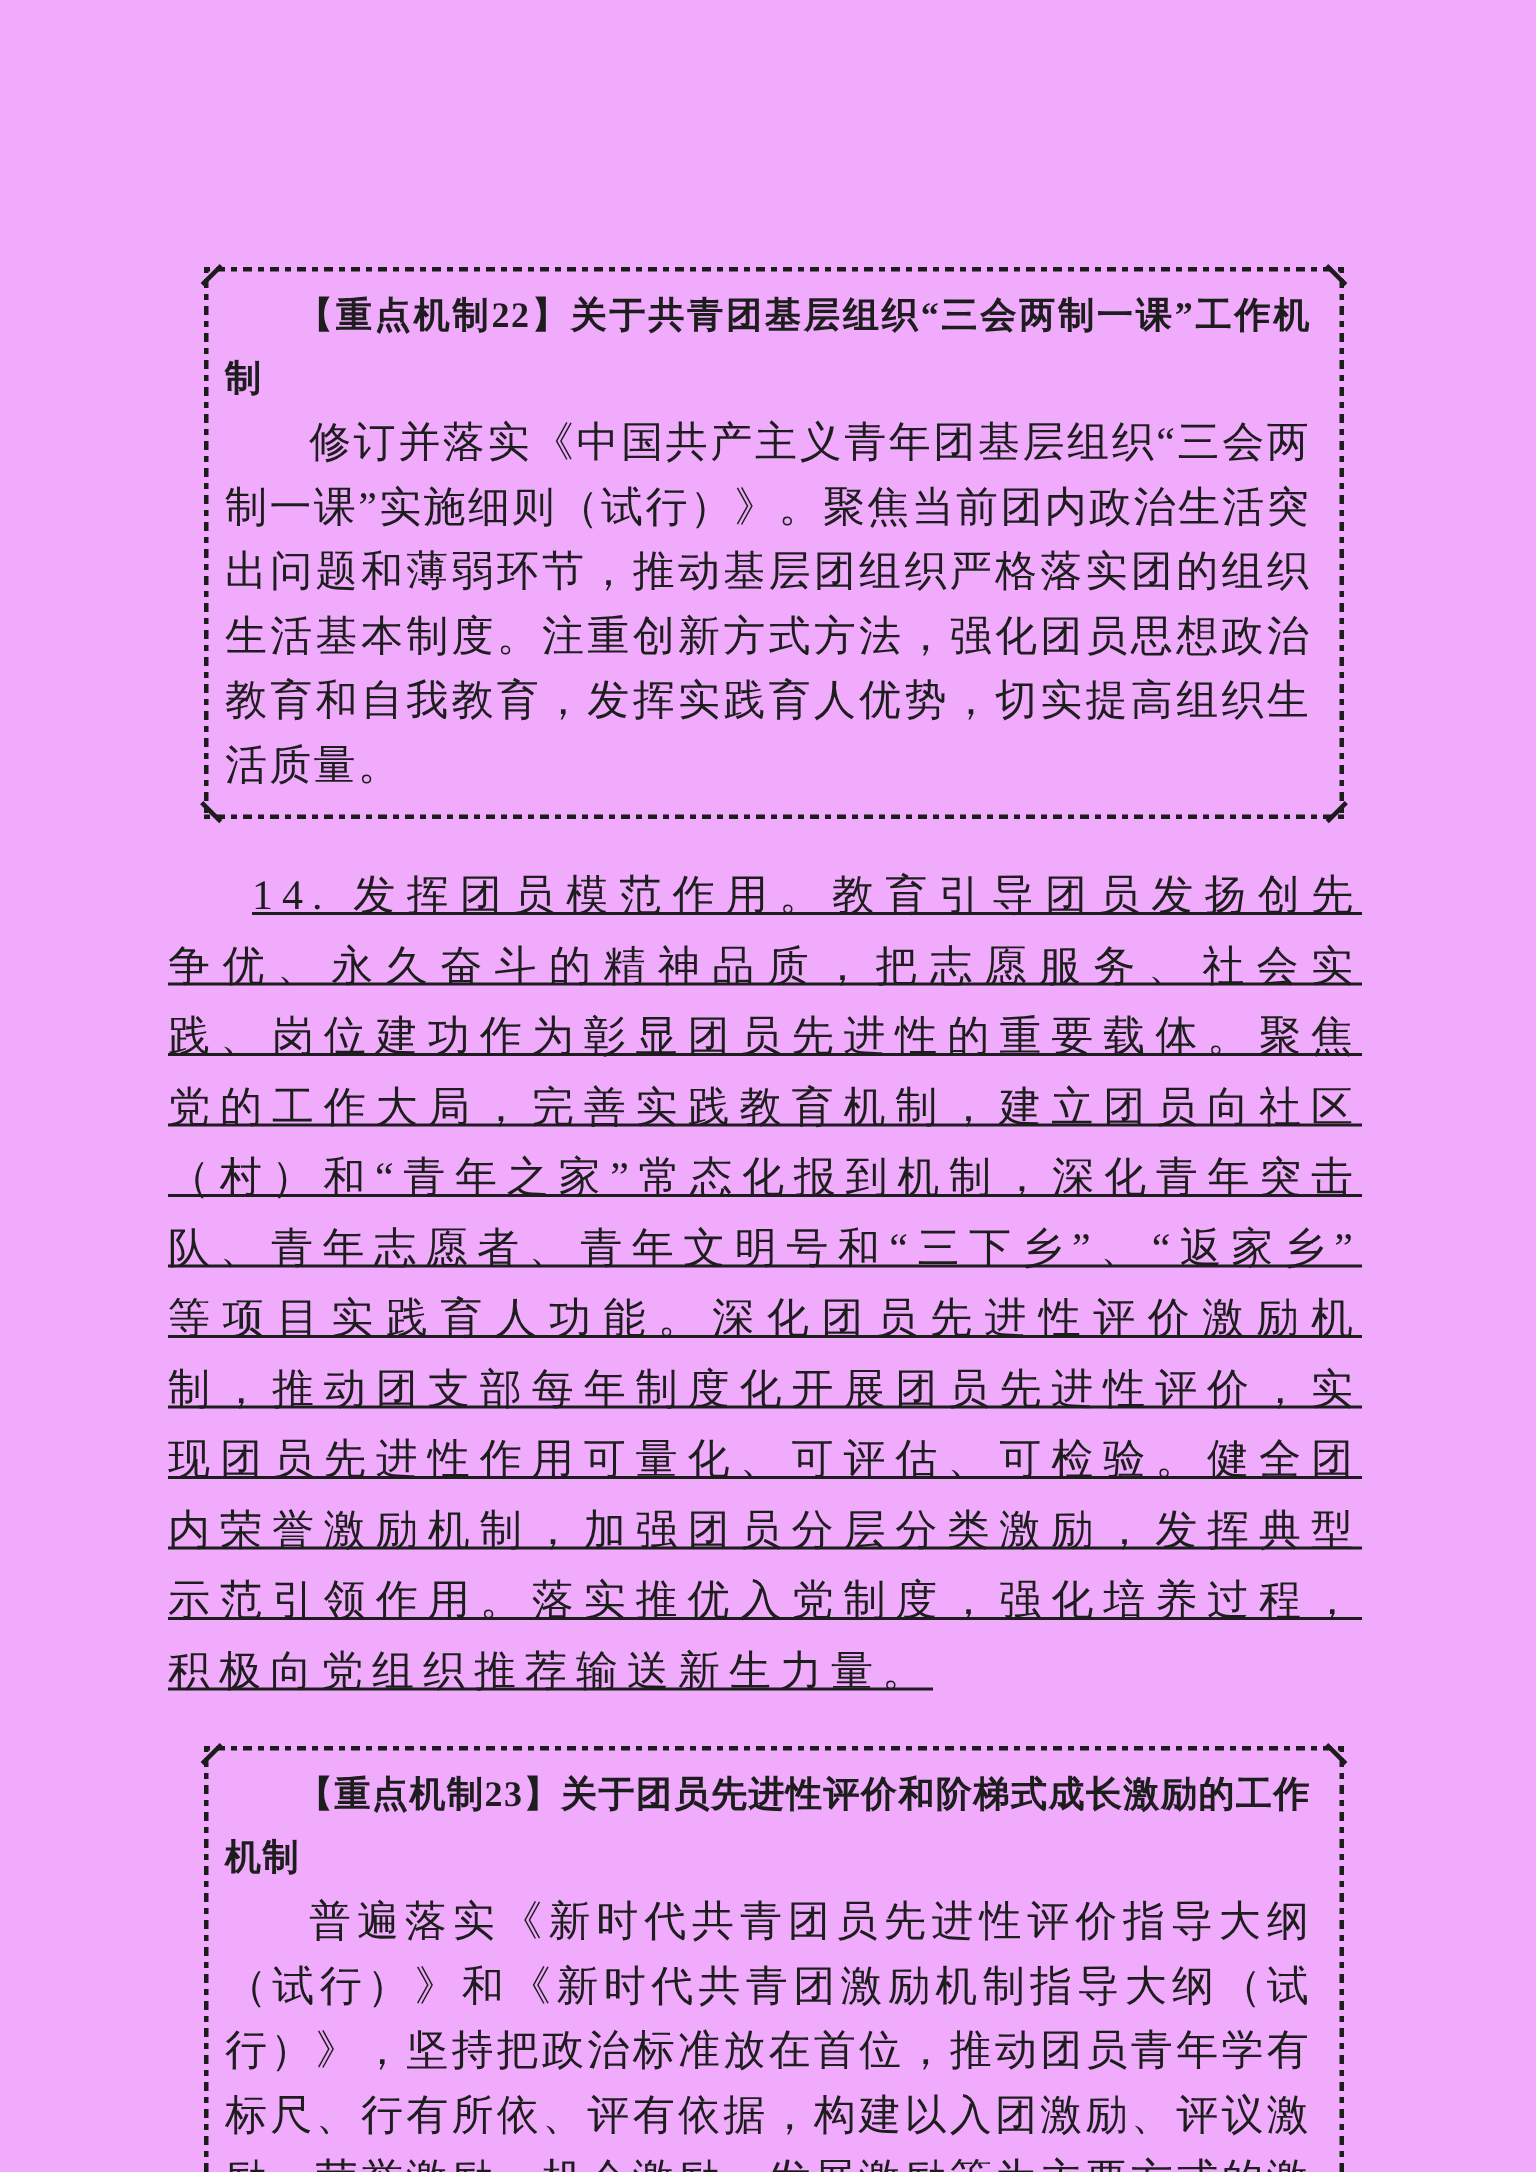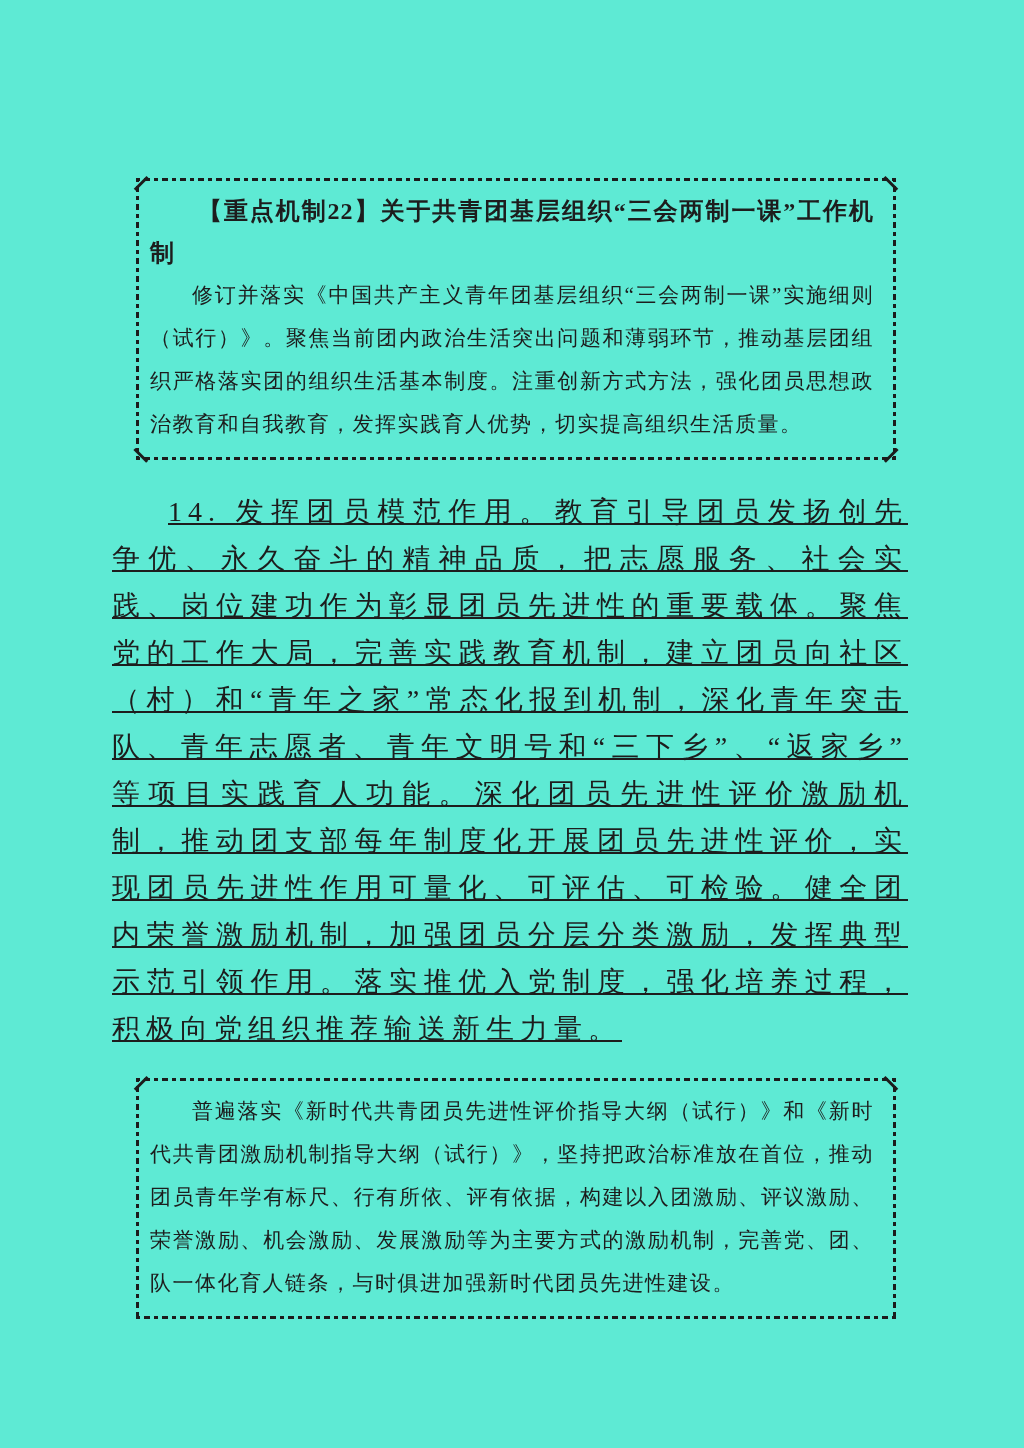--- a/index.html
+++ b/index.html
@@ -5,21 +5,21 @@
   html, body {
     margin: 0;
     padding: 0;
     background: #e8e8e8;
   }
   .page {
     position: relative;
     width: 1024px;
     height: 1448px;
     margin: 0 auto;
-    background: #5eead4;
+    background: #f0abfc;
     box-sizing: border-box;
     padding: 178px 116px 0 112px;
     font-family: "Liberation Serif", "DejaVu Serif", serif;
     color: #1d1d1d;
     overflow: hidden;
   }
   
   .mechanism-box {
     position: relative;
     box-sizing: border-box;
@@ -47,21 +47,21 @@
 
   .box-title {
     font-size: 24px;
     line-height: 42px;
     font-weight: bold;
     text-indent: 2em;
     letter-spacing: 1px;
     text-align: justify;
   }
   .box-body {
-    font-size: 21px;
+    font-size: 28px;
     line-height: 43px;
     text-indent: 2em;
     letter-spacing: 1.5px;
     text-align: justify;
     text-justify: inter-character;
   }
   .main-paragraph {
     font-size: 28px;
     line-height: 47px;
     letter-spacing: 6px;
@@ -85,16 +85,17 @@
     <div class="box-title">【重点机制22】关于共青团基层组织“三会两制一课”工作机制</div>
     <div class="box-body">修订并落实《中国共产主义青年团基层组织“三会两制一课”实施细则（试行）》。聚焦当前团内政治生活突出问题和薄弱环节，推动基层团组织严格落实团的组织生活基本制度。注重创新方式方法，强化团员思想政治教育和自我教育，发挥实践育人优势，切实提高组织生活质量。</div>
   </div>
 
   <div class="main-paragraph">14. 发挥团员模范作用。教育引导团员发扬创先争优、永久奋斗的精神品质，把志愿服务、社会实践、岗位建功作为彰显团员先进性的重要载体。聚焦党的工作大局，完善实践教育机制，建立团员向社区（村）和“青年之家”常态化报到机制，深化青年突击队、青年志愿者、青年文明号和“三下乡”、“返家乡”等项目实践育人功能。深化团员先进性评价激励机制，推动团支部每年制度化开展团员先进性评价，实现团员先进性作用可量化、可评估、可检验。健全团内荣誉激励机制，加强团员分层分类激励，发挥典型示范引领作用。落实推优入党制度，强化培养过程，积极向党组织推荐输送新生力量。</div>
 
   <div class="mechanism-box">
     <span class="corner tl"></span>
     <span class="corner tr"></span>
 
+    <div class="box-title">【重点机制23】关于团员先进性评价和阶梯式成长激励的工作机制</div>
     <div class="box-body">普遍落实《新时代共青团员先进性评价指导大纲（试行）》和《新时代共青团激励机制指导大纲（试行）》，坚持把政治标准放在首位，推动团员青年学有标尺、行有所依、评有依据，构建以入团激励、评议激励、荣誉激励、机会激励、发展激励等为主要方式的激励机制，完善党、团、队一体化育人链条，与时俱进加强新时代团员先进性建设。</div>
   </div>
 
 </div>
 
 </body></html>

